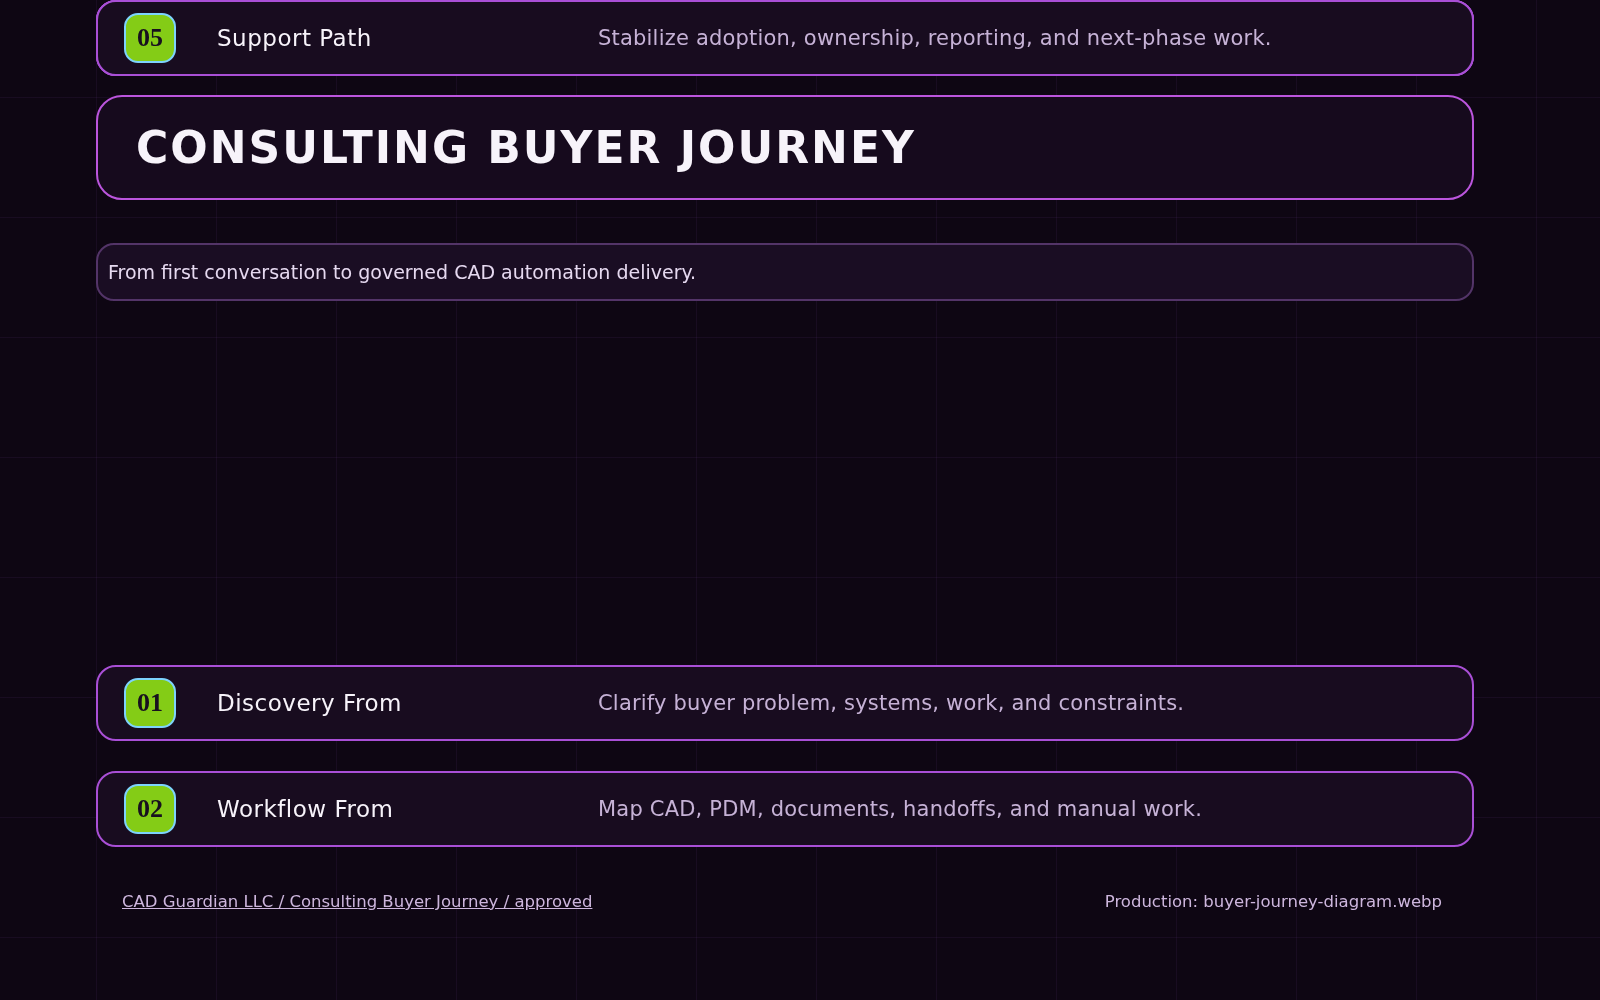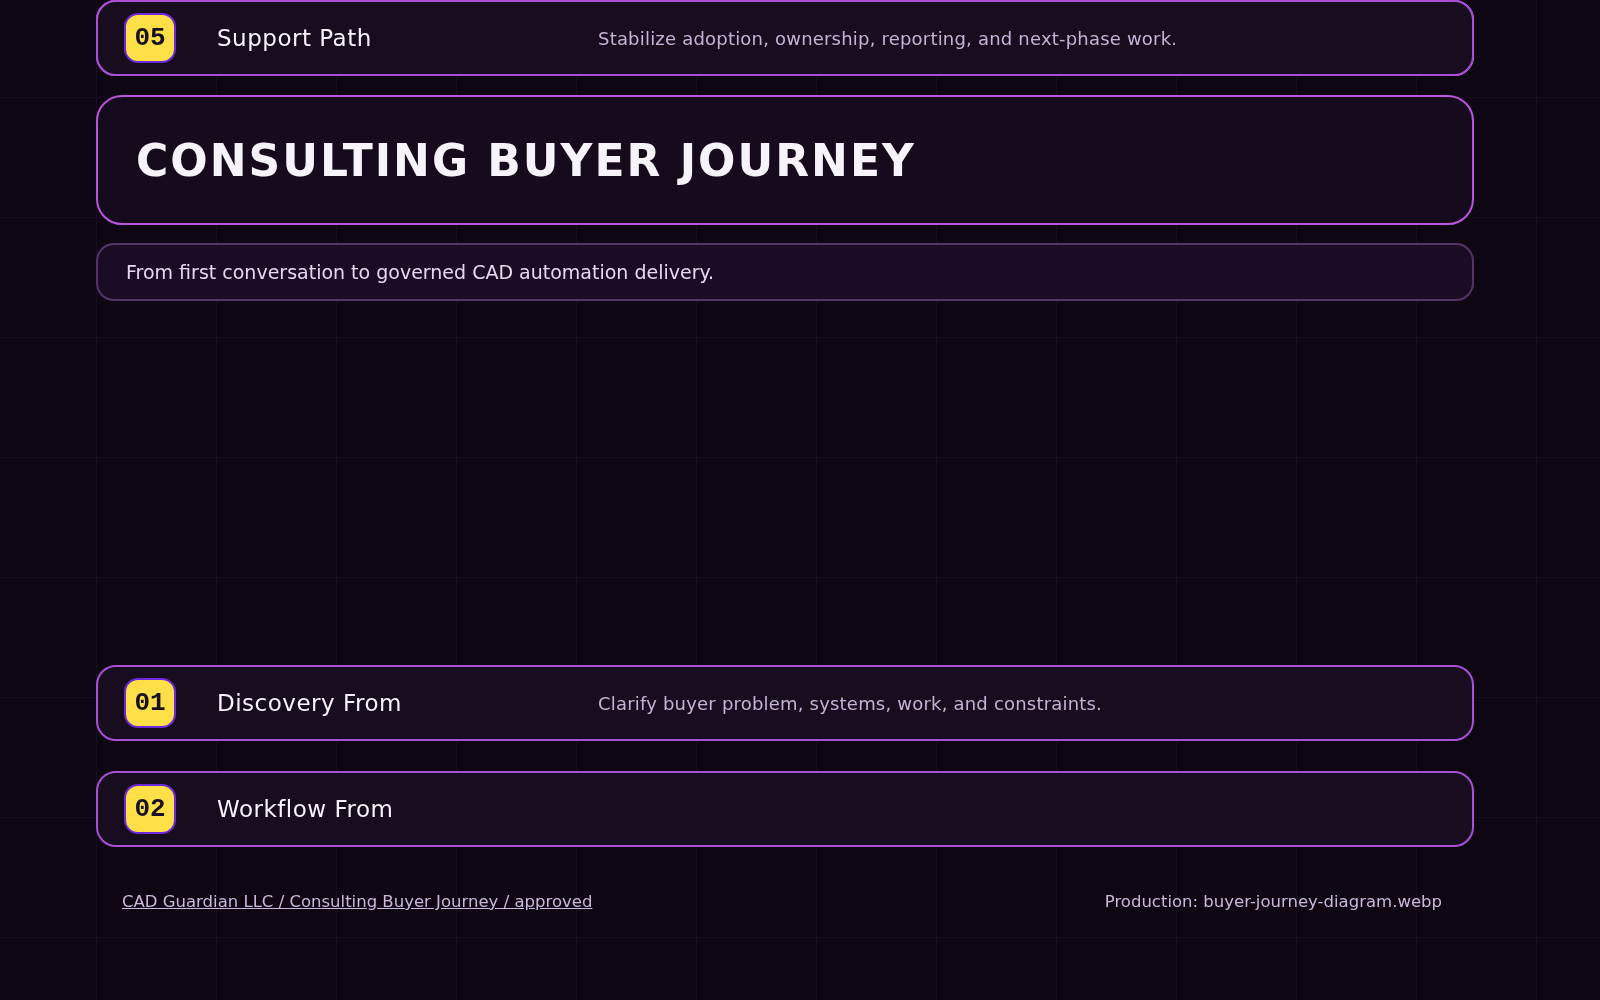--- a/index.html
+++ b/index.html
@@ -27,21 +27,21 @@
   .box {
     position: absolute;
     left: 96px;
     width: 1378px;
     box-sizing: border-box;
     background: #180c1f;
     border: 2px solid #a94fd6;
   }
   .title-box {
     top: 95px;
-    height: 130px;
+    height: 105px;
     border-radius: 26px;
     border-color: #bb55dd;
     background: #160a1d;
     display: flex;
     align-items: center;
   }
   .title-text {
     padding-left: 38px;
     font-size: 44px;
     font-weight: bold;
@@ -51,68 +51,68 @@
   .subtitle-box {
     top: 243px;
     height: 58px;
     border-radius: 18px;
     border-color: #533468;
     background: #1a0d23;
     display: flex;
     align-items: center;
   }
   .subtitle-text {
-    padding-left: 28px;
+    padding-left: 10px;
     font-size: 19px;
     color: #e6d9f0;
   }
   .step-row {
     height: 76px;
     border-radius: 20px;
   }
   .step-row:nth-of-type(1) { top: 347px; }
   .step-row:nth-of-type(2) { top: 453px; }
   .step-row:nth-of-type(3) { top: 559px; }
   .step-row:nth-of-type(4) { top: 665px; }
   .step-row:nth-of-type(5) { top: 771px; }
   .badge {
     position: absolute;
     left: 26px;
     top: 50%;
     transform: translateY(-50%);
     width: 52px;
     height: 50px;
     box-sizing: border-box;
-    background: #fde047;
-    border: 2px solid #6d28d9;
+    background: #84cc16;
+    border: 2px solid #7dd3fc;
     border-radius: 14px;
     display: flex;
     align-items: center;
     justify-content: center;
     color: #18101f;
-    font-family: Liberation Mono, monospace;
+    font-family: Liberation Serif, serif;
     font-weight: bold;
     font-size: 26px;
   }
   .step-title {
     position: absolute;
     left: 119px;
     top: 50%;
     transform: translateY(-50%);
     font-size: 23px;
     font-weight: normal;
     letter-spacing: 0.5px;
     color: #f7f3fa;
   }
   .step-desc {
     position: absolute;
     left: 500px;
     top: 50%;
     transform: translateY(-50%);
-    font-size: 18px;
+    font-size: 21px;
     color: #c6b2d6;
     letter-spacing: 0.2px;
   }
   .footer-left {
     position: absolute;
     left: 122px;
     top: 892px;
     font-size: 16.5px;
     color: #cdb6dd;
     text-decoration: underline;
@@ -145,20 +145,21 @@
   </div>
   <div class="step-title">Discovery From</div>
   <div class="step-desc">Clarify buyer problem, systems, work, and constraints.</div>
 </div>
 
 <div class="box step-row">
   <div class="badge">
     <span>02</span>
   </div>
   <div class="step-title">Workflow From</div>
+  <div class="step-desc">Map CAD, PDM, documents, handoffs, and manual work.</div>
 </div>
 
 <div class="box step-row">
   <div class="badge">
     <span>03</span>
   </div>
   <div class="step-title">Automation Roadmap</div>
   <div class="step-desc">Prioritize highest-value tools, integrations, and data flows.</div>
 </div>
 

